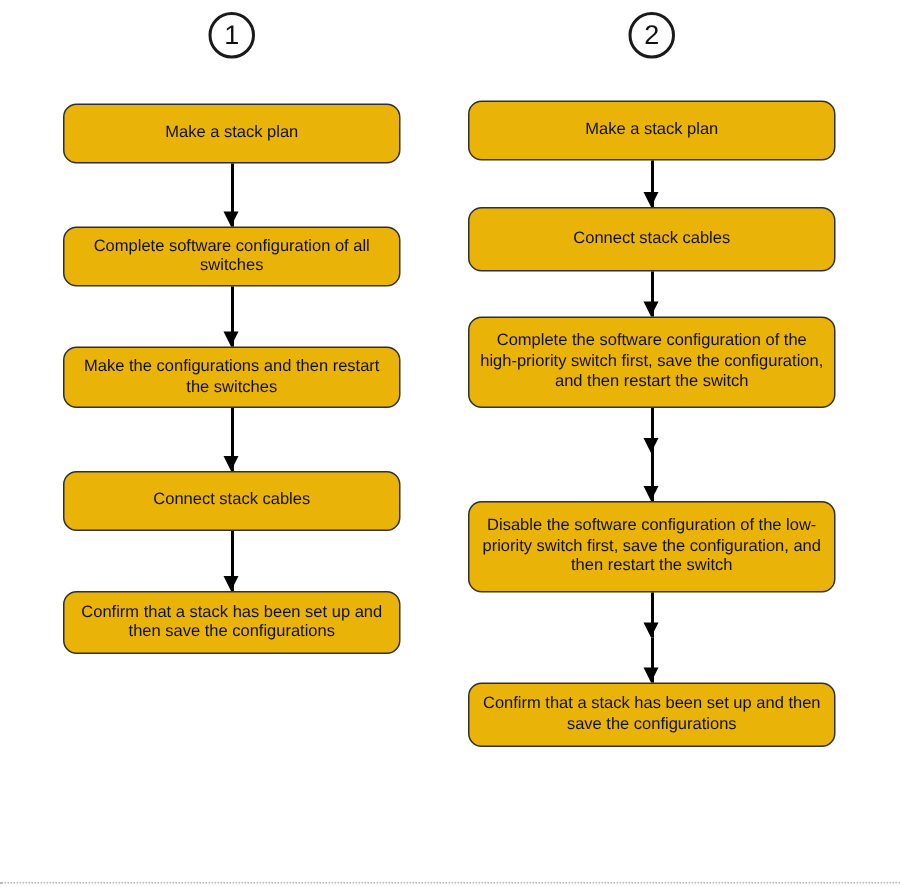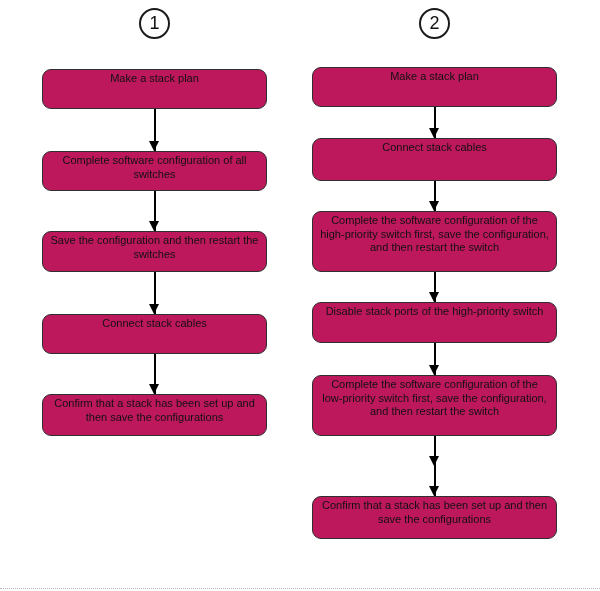--- a/index.html
+++ b/index.html
@@ -30,24 +30,24 @@
     font-size: 18px;
     color: #111111;
     flex: none;
   }
   .col1 .circle { margin-bottom: 30px; }
   .col2 .circle { margin-bottom: 28px; }
 
   .box {
     box-sizing: border-box;
     width: 100%;
-    background: #be185d;
+    background: #eab308;
     border: 1.5px solid #2f2f2f;
     border-radius: 9px;
-    display: flex; align-items: flex-start; justify-content: center;
+    display: flex; align-items: center; justify-content: center;
     text-align: center;
     font-size: 11px;
     line-height: 13.5px;
     color: #111111;
     padding: 2px 7px;
     flex: none;
   }
   .b40 { height: 40px; }
   .b41 { height: 41px; }
   .b42 { height: 42px; }
@@ -96,21 +96,21 @@
       <span>Make a stack plan</span>
     </div>
     <div class="arrow a42"></div>
 
     <div class="box b40">
       <span>Complete software configuration of all switches</span>
     </div>
     <div class="arrow a40"></div>
 
     <div class="box b41">
-      <span>Save the configuration and then restart the switches</span>
+      <span>Make the configurations and then restart the switches</span>
     </div>
     <div class="arrow a42"></div>
 
     <div class="box b40">
       <span>Connect stack cables</span>
     </div>
     <div class="arrow a40"></div>
 
     <div class="box b42">
       <span>Confirm that a stack has been set up and then save the configurations</span>
@@ -130,27 +130,24 @@
     <div class="box b43">
       <span>Connect stack cables</span>
     </div>
     <div class="arrow a30"></div>
 
     <div class="box b61">
       <span>Complete the software configuration of the high-priority switch first, save the configuration, and then restart the switch</span>
     </div>
     <div class="arrow a30"></div>
 
-    <div class="box b41">
-      <span>Disable stack ports of the high-priority switch</span>
-    </div>
     <div class="arrow a32"></div>
 
     <div class="box b61">
-      <span>Complete the software configuration of the low-priority switch first, save the configuration, and then restart the switch</span>
+      <span>Disable the software configuration of the low-priority switch first, save the configuration, and then restart the switch</span>
     </div>
     <div class="arrow a30"></div>
 
     <div class="arrow a30"></div>
 
     <div class="box b43">
       <span>Confirm that a stack has been set up and then save the configurations</span>
     </div>
   </div>
 

